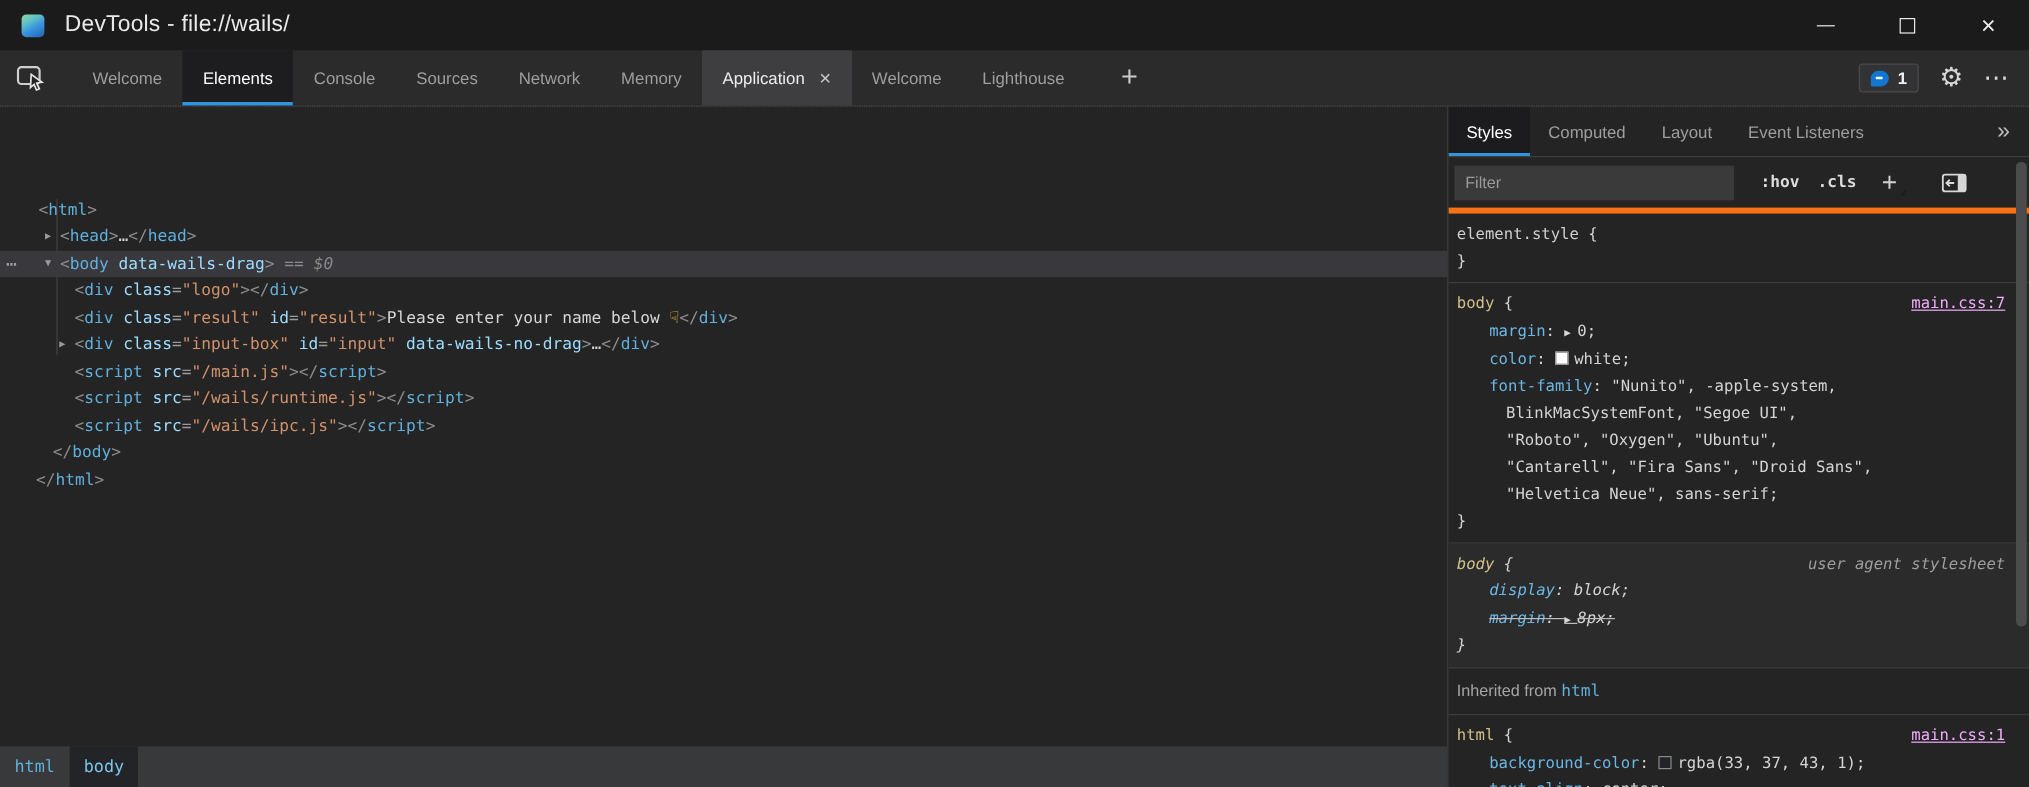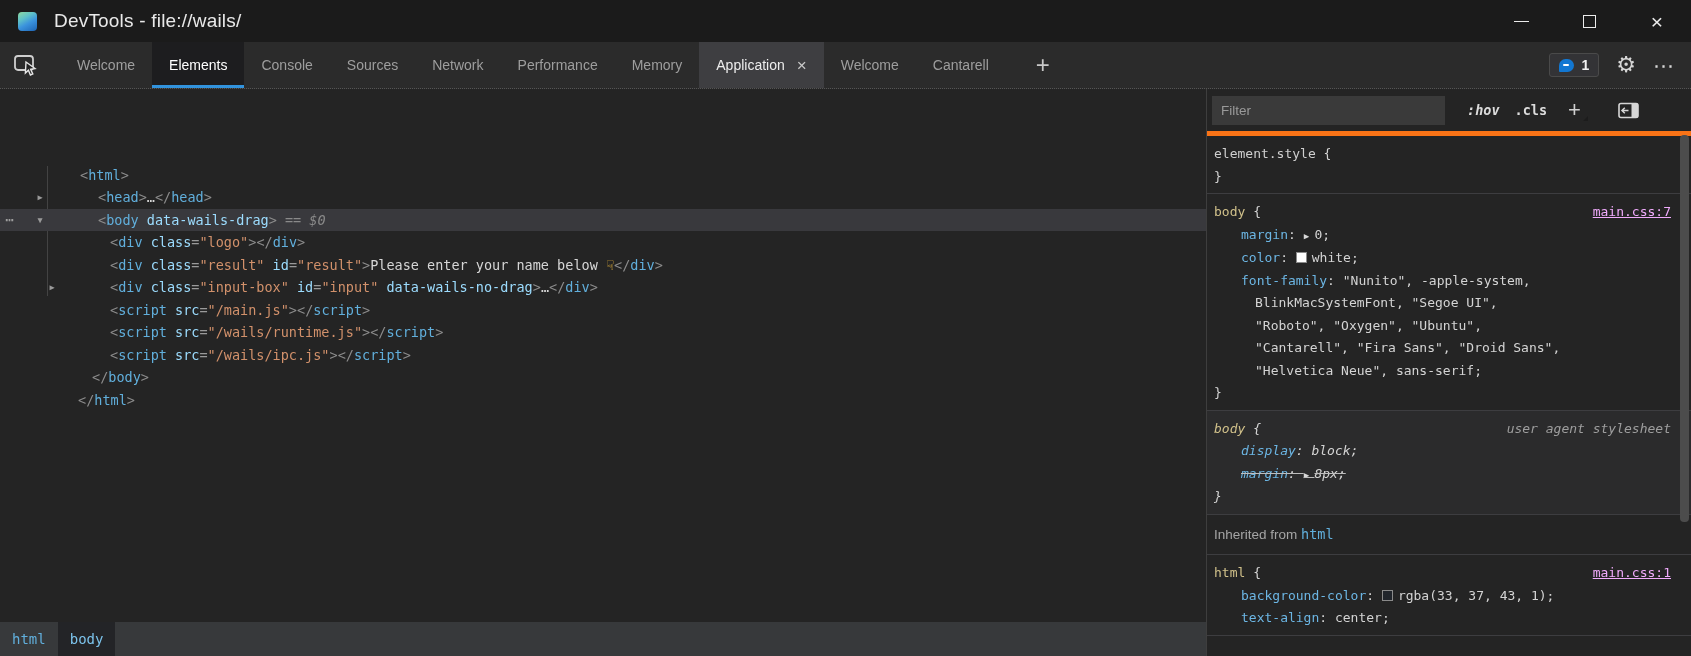--- a/index.html
+++ b/index.html
@@ -44,21 +44,21 @@
   .elements-panel { position:relative; width:1206px; height:567px; background:#242424; overflow:hidden; }
   .styles-panel { position:relative; width:485px; height:567px; background:#242424;
     border-left:1px solid #3e3e3e; overflow:hidden; }
 
   
   .dom-tree { position:relative; padding-top:7px; font-size:13.5px; line-height:22.5px; white-space:pre; }
   .el-row { position:relative; height:22.5px; }
   .el-row.sel { background:#39393d; }
   .gutter { position:absolute; left:5px; top:0; color:#9e9e9e; font-size:15px; }
   .arrow { position:absolute; top:0; color:#9a9a9a; font-size:8.5px; width:12px; text-align:center; }
-  .code { display:block;margin-left:48px; }
+  .code { display:block; }
   .tk-brk { color:#8c8c8c; } .tk-tag { color:#61afdc; } .tk-atn { color:#9cdcfe; }
   .tk-eq { color:#9a9a9a; } .tk-val { color:#d2916b; } .tk-txt { color:#d6d6d6; }
   .tk-meta { color:#8a8a8a; font-style:italic; } .tk-emo { color:#eab63c; }
   .indent-guide { position:absolute; left:47px; top:77px; width:1px; height:130px; background:#434343; }
 
   
   .crumbs { position:absolute; left:0; bottom:0; width:100%; height:34px; background:#37393b;
     display:flex; align-items:stretch; font-size:14px; }
   .crumb { display:flex; align-items:center; padding:0 12px; color:#61afdc; }
   .crumb.sel { background:#232427; color:#7cc3ec; }
@@ -69,21 +69,21 @@
   .styles-tabs .tab.active { background:#1c1c1e; box-shadow:inset 0 -2.5px 0 #3293dd; }
   .styles-more { margin-left:auto; display:flex; align-items:center; padding:0 16px;
     color:#bdbdbd; font-size:19px; }
   .styles-toolbar { height:47px; display:flex; align-items:center; border-bottom:5px solid #f97316;
     padding:0 10px 0 5px; }
   .filter-input { width:233px; height:29px; background:#3a3a3a; border:none; outline:none;
     color:#dddddd; font-size:13.5px; padding:0 9px; }
   .filter-input::placeholder { color:#9a9a9a; }
   .toggle { font-family:"DejaVu Sans Mono","Liberation Mono",monospace; font-weight:bold;
     color:#dcdcdc; font-size:13.5px; }
-  .t-hov { margin-left:22px;font-style:italic; } .t-cls { margin-left:15px; }
+  .t-hov { margin-left:22px; } .t-cls { margin-left:15px; }
   .newrule-btn { margin-left:21px; color:#d0d0d0; font-size:22px; font-weight:100; position:relative; padding-right:7px; }
   .newrule-btn::after { content:""; position:absolute; right:0; bottom:2px; border-left:5px solid transparent;
     border-bottom:5px solid #1c1c1c; }
   .dock-btn { margin-left:30px; display:flex; align-items:center; }
 
   
   .styles-scroll { position:relative; font-size:13px; line-height:22.5px; white-space:pre-wrap; }
   .rule { position:relative; padding:7px 20px 5px 7px; border-bottom:1px solid #3d3d40;
     font-family:"DejaVu Sans Mono","Liberation Mono",monospace; color:#d4d4d4; }
   .rule.ua { background:#2b2b2c; font-style:italic; }
@@ -141,34 +141,31 @@
       <div class="tab">
         <span class="tab-label">Console</span>
       </div>
       <div class="tab">
         <span class="tab-label">Sources</span>
       </div>
       <div class="tab">
         <span class="tab-label">Network</span>
       </div>
       <div class="tab">
-        <span class="tab-label">Performance</span>
-      </div>
-      <div class="tab">
         <span class="tab-label">Memory</span>
       </div>
       <div class="tab selected">
         <span class="tab-label">Application</span>
         <span class="tab-close">×</span>
       </div>
       <div class="tab">
         <span class="tab-label">Welcome</span>
       </div>
       <div class="tab">
-        <span class="tab-label">Cantarell</span>
+        <span class="tab-label">Lighthouse</span>
       </div>
     </div>
   <div class="newtab-btn">+</div>
   <div class="toolbar-right">
     <div class="issues-btn">
       <span class="bubble"></span>
       <span class="issues-count">1</span>
     </div>
     <div class="gear-btn"><span>⚙</span></div>
     <div class="more-btn"><span>⋯</span></div>
@@ -181,20 +178,35 @@
     <div class="dom-tree mono">
       <div class="indent-guide"></div>
     <div class="el-row"><span class="code" style="padding-left: 32px;"><span class="tk-brk">&lt;</span><span class="tk-tag">html</span><span class="tk-brk">&gt;</span></span></div><div class="el-row"><span class="arrow" style="left: 34px;">▶</span><span class="code" style="padding-left: 50px;"><span class="tk-brk">&lt;</span><span class="tk-tag">head</span><span class="tk-brk">&gt;</span><span class="tk-txt">…</span><span class="tk-brk">&lt;/</span><span class="tk-tag">head</span><span class="tk-brk">&gt;</span></span></div><div class="el-row sel"><span class="gutter">⋯</span><span class="arrow" style="left: 34px;">▼</span><span class="code" style="padding-left: 50px;"><span class="tk-brk">&lt;</span><span class="tk-tag">body</span><span class="tk-atn"> data-wails-drag</span><span class="tk-brk">&gt;</span><span class="tk-meta"> == $0</span></span></div><div class="el-row"><span class="code" style="padding-left: 62px;"><span class="tk-brk">&lt;</span><span class="tk-tag">div</span><span class="tk-atn"> class</span><span class="tk-eq">=</span><span class="tk-val">"logo"</span><span class="tk-brk">&gt;</span><span class="tk-brk">&lt;/</span><span class="tk-tag">div</span><span class="tk-brk">&gt;</span></span></div><div class="el-row"><span class="code" style="padding-left: 62px;"><span class="tk-brk">&lt;</span><span class="tk-tag">div</span><span class="tk-atn"> class</span><span class="tk-eq">=</span><span class="tk-val">"result"</span><span class="tk-atn"> id</span><span class="tk-eq">=</span><span class="tk-val">"result"</span><span class="tk-brk">&gt;</span><span class="tk-txt">Please enter your name below </span><span class="tk-emo">☟</span><span class="tk-brk">&lt;/</span><span class="tk-tag">div</span><span class="tk-brk">&gt;</span></span></div><div class="el-row"><span class="arrow" style="left: 46px;">▶</span><span class="code" style="padding-left: 62px;"><span class="tk-brk">&lt;</span><span class="tk-tag">div</span><span class="tk-atn"> class</span><span class="tk-eq">=</span><span class="tk-val">"input-box"</span><span class="tk-atn"> id</span><span class="tk-eq">=</span><span class="tk-val">"input"</span><span class="tk-atn"> data-wails-no-drag</span><span class="tk-brk">&gt;</span><span class="tk-txt">…</span><span class="tk-brk">&lt;/</span><span class="tk-tag">div</span><span class="tk-brk">&gt;</span></span></div><div class="el-row"><span class="code" style="padding-left: 62px;"><span class="tk-brk">&lt;</span><span class="tk-tag">script</span><span class="tk-atn"> src</span><span class="tk-eq">=</span><span class="tk-val">"/main.js"</span><span class="tk-brk">&gt;</span><span class="tk-brk">&lt;/</span><span class="tk-tag">script</span><span class="tk-brk">&gt;</span></span></div><div class="el-row"><span class="code" style="padding-left: 62px;"><span class="tk-brk">&lt;</span><span class="tk-tag">script</span><span class="tk-atn"> src</span><span class="tk-eq">=</span><span class="tk-val">"/wails/runtime.js"</span><span class="tk-brk">&gt;</span><span class="tk-brk">&lt;/</span><span class="tk-tag">script</span><span class="tk-brk">&gt;</span></span></div><div class="el-row"><span class="code" style="padding-left: 62px;"><span class="tk-brk">&lt;</span><span class="tk-tag">script</span><span class="tk-atn"> src</span><span class="tk-eq">=</span><span class="tk-val">"/wails/ipc.js"</span><span class="tk-brk">&gt;</span><span class="tk-brk">&lt;/</span><span class="tk-tag">script</span><span class="tk-brk">&gt;</span></span></div><div class="el-row"><span class="code" style="padding-left: 44px;"><span class="tk-brk">&lt;/</span><span class="tk-tag">body</span><span class="tk-brk">&gt;</span></span></div><div class="el-row"><span class="code" style="padding-left: 30px;"><span class="tk-brk">&lt;/</span><span class="tk-tag">html</span><span class="tk-brk">&gt;</span></span></div></div>
     <div class="crumbs mono">
         <div class="crumb">html</div>
         <div class="crumb sel">body</div>
       </div>
   </div>
 
   <div class="styles-panel">
+    <div class="styles-tabs">
+      <div class="tab active">
+          <span class="tab-label">Styles</span>
+        </div>
+        <div class="tab">
+          <span class="tab-label">Computed</span>
+        </div>
+        <div class="tab">
+          <span class="tab-label">Layout</span>
+        </div>
+        <div class="tab">
+          <span class="tab-label">Event Listeners</span>
+        </div>
+        <div class="styles-more">»</div>
+    </div>
     <div class="styles-toolbar">
       <input class="filter-input" placeholder="Filter" style="">
       <span class="toggle t-hov">:hov</span>
       <span class="toggle t-cls">.cls</span>
       <span class="newrule-btn">+</span>
       <span class="dock-btn">
         <svg width="22" height="17" viewBox="0 0 22 17">
           <rect x="1" y="1.5" width="19" height="14" rx="2" fill="none" stroke="#d6d6d6" stroke-width="1.6"></rect>
           <rect x="13.5" y="1.5" width="6.5" height="14" fill="#d6d6d6"></rect>
           <path d="M10.5 8.5 H4.5 M6.8 5.8 L4 8.5 L6.8 11.2" fill="none" stroke="#d6d6d6" stroke-width="1.5"></path>

